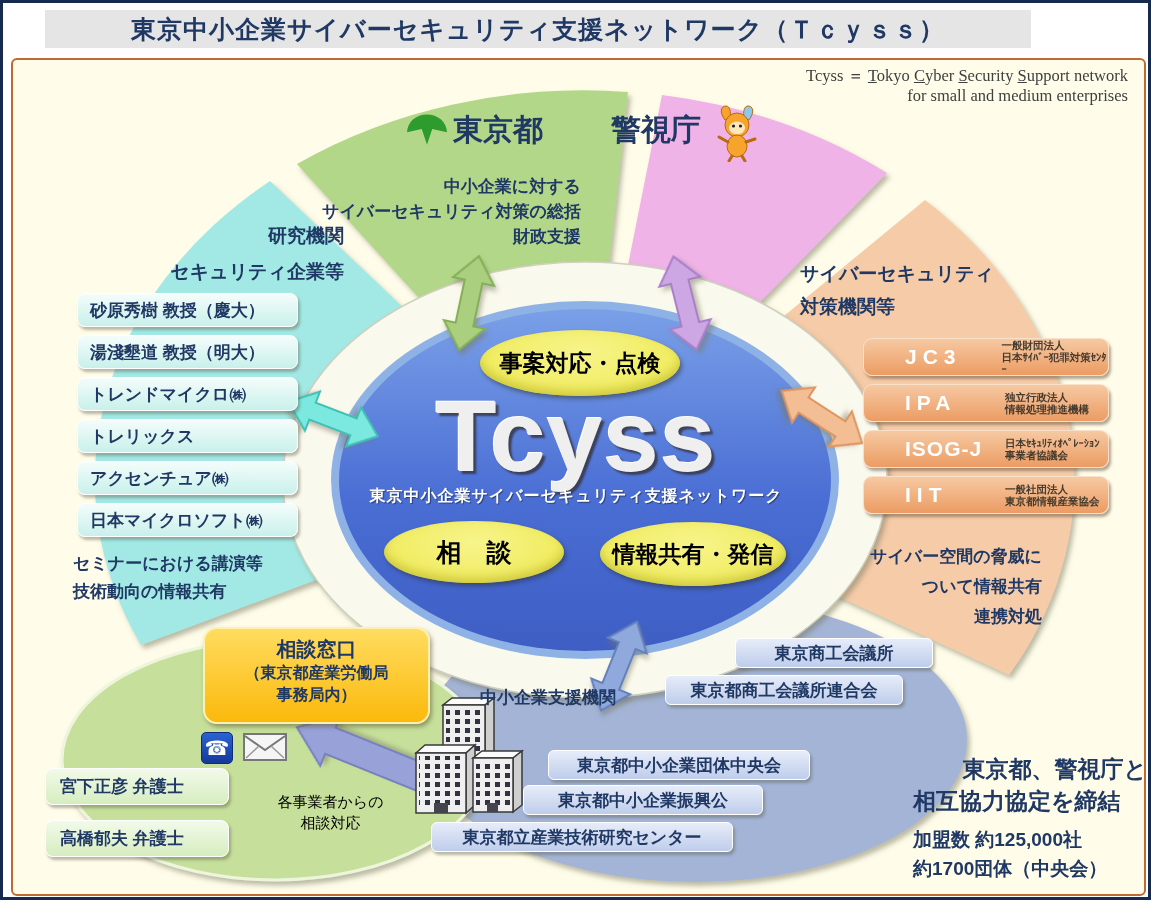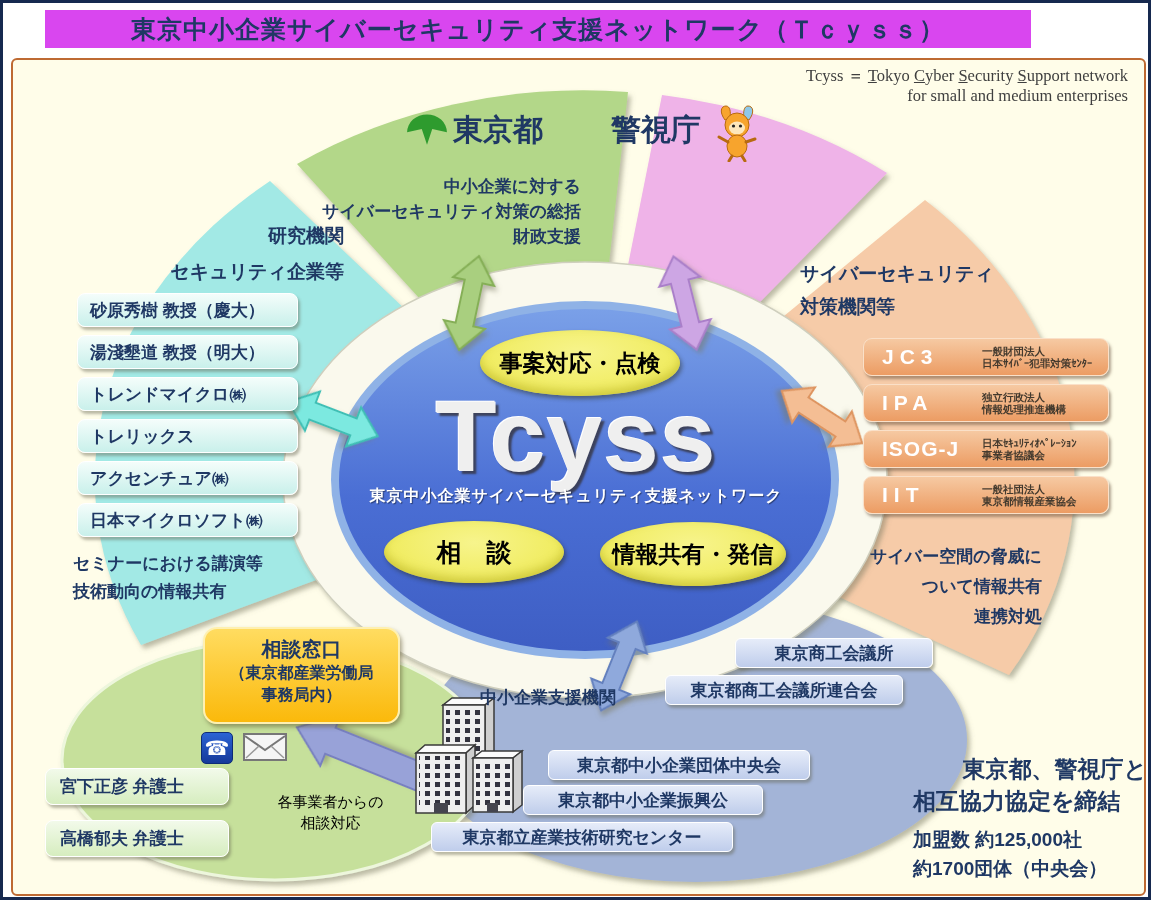--- a/index.html
+++ b/index.html
@@ -1,53 +1,53 @@
 <!DOCTYPE html>
 <html><head>
 <meta charset="utf-8">
 <style>
   html,body{margin:0;padding:0;background:#fff;}
   .page{position:relative;width:1151px;height:900px;background:#FFFFFF;
         border:3px solid #16294F;box-sizing:border-box;overflow:hidden;
         font-family:"Liberation Sans",sans-serif;}
   .title-band{position:absolute;left:42px;top:7px;width:986px;height:38px;
-        background:#d946ef;display:flex;align-items:center;justify-content:center;}
+        background:#e5e5e5;display:flex;align-items:center;justify-content:center;}
   .title-band span{font-size:25px;font-weight:bold;color:#1F3864;letter-spacing:1px;}
   .panel{position:absolute;left:8px;top:55px;width:1135px;height:838px;
         background:#FFFDE9;border:2px solid #BE6A32;border-radius:6px;box-sizing:border-box;}
   .bgsvg{position:absolute;left:0;top:0;}
   .abs{position:absolute;}
   .eng{position:absolute;right:16px;top:6px;text-align:right;
        font-family:"Liberation Serif",serif;font-size:16.5px;color:#3F3F3F;line-height:20px;}
   .u{text-decoration:underline;}
   .seg-label{font-size:30px;font-weight:bold;color:#1F3864;}
   .seg-desc{font-size:17px;font-weight:bold;color:#1F3864;line-height:25px;}
   .h19{font-size:19px;font-weight:bold;color:#1F3864;}
   .pillbox{position:absolute;border-radius:8px;display:flex;align-items:center;
        box-shadow:2px 3px 3px rgba(100,100,80,.45);border:1px solid #fff;
        font-size:17px;font-weight:bold;color:#1F3864;box-sizing:border-box;height:34px;}
   .box-cyan{background:linear-gradient(#F4FDFB,#C9F0EB);padding-left:12px;width:221px;}
   .box-blue{background:linear-gradient(#E6ECf9,#BFCDEB);justify-content:center;height:30px;border-radius:6px;margin-left:8px;}
   .box-green{background:linear-gradient(#F2FAEA,#D6EDBF);padding-left:14px;width:184px;height:37px;}
   .obox{position:absolute;left:850px;width:246px;height:38px;display:flex;align-items:center;
        background:linear-gradient(#F6C9A2,#EC9C63);border:1px solid #FAE0C8;border-radius:9px;
-       box-shadow:2px 3px 3px rgba(100,80,60,.5);box-sizing:border-box;}
+       box-shadow:2px 3px 3px rgba(100,80,60,.5);box-sizing:border-box;padding-left:23px;}
   .oabbr{color:#fff;font-weight:bold;font-size:21px;letter-spacing:6px;width:118px;padding-left:18px;box-sizing:border-box;}
   .odesc{font-size:10.5px;line-height:12px;color:#443A2E;font-weight:bold;}
   .bubble{position:absolute;border-radius:50%;display:flex;align-items:center;justify-content:center;
        color:#000;font-weight:bold;
        background:radial-gradient(ellipse at 50% 35%, #F7F48C 0%, #F0EC5F 70%, #E6E14C 100%);
        box-shadow:2px 3px 4px rgba(40,40,20,.45), inset 0 -5px 10px rgba(150,140,0,.35);}
   .tcyss{position:absolute;left:363px;top:328px;width:400px;text-align:center;
        font-size:100px;line-height:96px;font-weight:bold;color:#EFEFEF;letter-spacing:1px;
        text-shadow:3px 3px 2px rgba(55,55,70,.85), -1px -1px 0 #ffffff;}
   .subtitle{position:absolute;left:313px;top:426px;width:500px;text-align:center;
        font-size:16px;font-weight:bold;color:#fff;letter-spacing:1px;
        text-shadow:1px 1px 1px rgba(0,0,0,.45);}
-  .gold{position:absolute;left:190px;top:567px;width:197px;height:97px;
+  .gold{position:absolute;left:190px;top:567px;width:227px;height:97px;
        background:linear-gradient(#FFDC60,#FBB90B);border:2px solid #FEF0B0;border-radius:14px;
        box-shadow:2px 3px 4px rgba(90,80,40,.5);text-align:center;color:#1F3864;font-weight:bold;
        box-sizing:border-box;padding-top:7px;}
   .gold .l1{font-size:20px;line-height:26px;}
   .gold .l2{font-size:16px;line-height:22px;}
   .phone{position:absolute;left:188px;top:672px;width:30px;height:30px;border-radius:5px;
        background:linear-gradient(#2A63D4,#16399A);border:1px solid #0E2C77;color:#fff;
        display:flex;align-items:center;justify-content:center;font-size:20px;}
   .cnote{position:absolute;left:245px;top:731px;width:145px;text-align:center;
        font-size:15px;font-weight:normal;color:#000;line-height:21px;}

